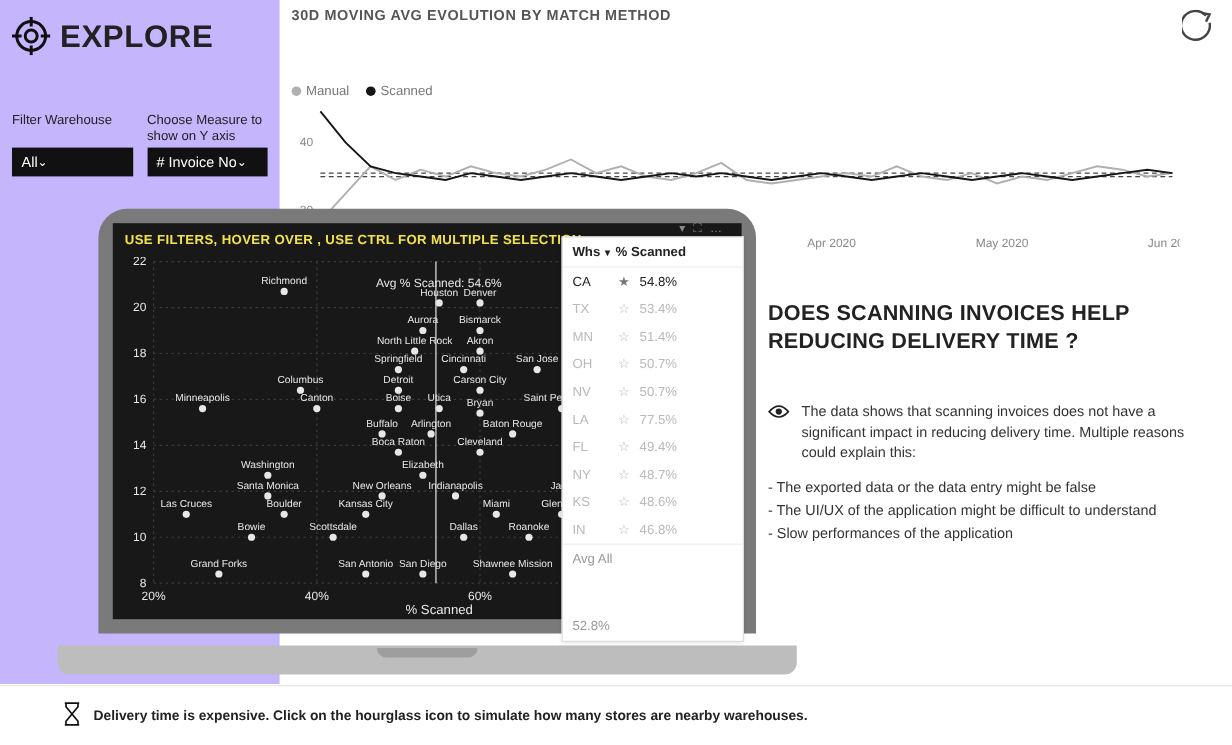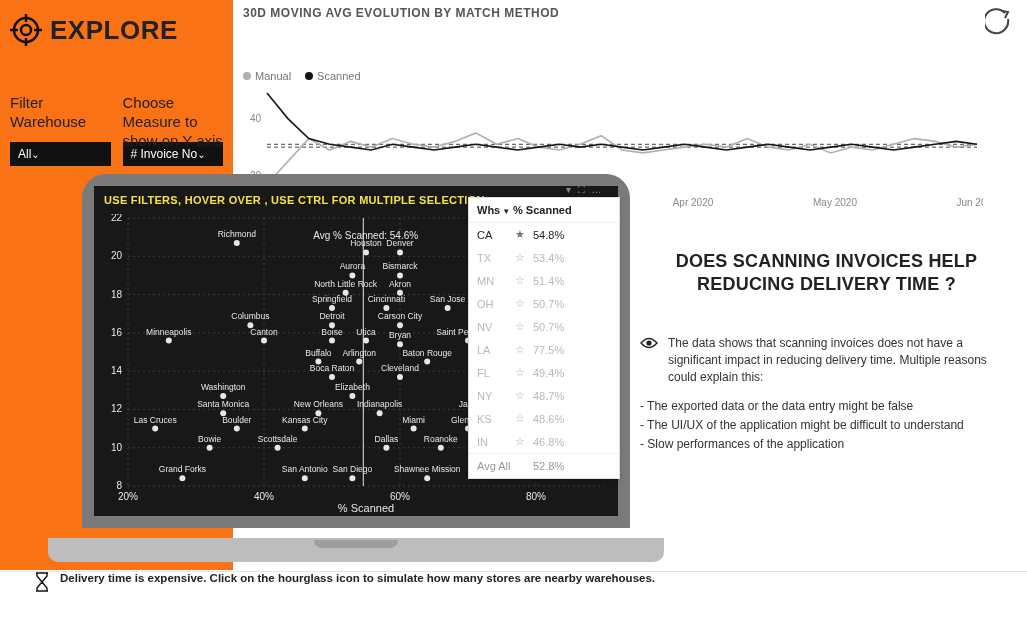--- a/index.html
+++ b/index.html
@@ -1,25 +1,25 @@
 <!DOCTYPE html>
 <html><head>
 <meta charset="utf-8">
 <style>
 * { box-sizing: border-box; margin: 0; padding: 0; }
 body { font-family: "Segoe UI", Arial, sans-serif; background: #fff; color: #222; width: 1027px; height: 621px; overflow: hidden; position: relative; }
 
-.sidebar { position: absolute; left: 0; top: 0; width: 233px; height: 570px; background: #f97316; padding: 14px 10px; }
+.sidebar { position: absolute; left: 0; top: 0; width: 233px; height: 570px; background: #c4b5fd; padding: 14px 10px; }
 .logo-row { display: flex; align-items: center; gap: 8px; margin-bottom: 48px; }
 .logo-icon svg { display: block; }
 .logo-text { font-size: 26px; font-weight: 800; letter-spacing: 0.5px; font-family: Arial, sans-serif; }
 
 .filter-row { display: flex; gap: 12px; }
 .filter-block { flex: 1; }
-.filter-label { font-size: 15px; margin-bottom: 20px; line-height: 1.25; display: block; height: 28px; }
+.filter-label { font-size: 11px; margin-bottom: 1px; line-height: 1.25; display: block; height: 28px; }
 .dropdown { background: #111; color: #fff; font-size: 12px; padding: 4px 8px; width: 100%; display: flex; align-items: center; height: 24px; cursor: pointer; }
 .chev { font-size: 10px; }
 
 .topchart { position: absolute; left: 233px; top: 0; right: 50px; height: 170px; padding: 6px 0 0 10px; }
 .topchart-title { font-size: 12px; font-weight: 700; letter-spacing: 0.5px; text-transform: uppercase; color: #555; margin-bottom: 6px; }
 .legend { display: flex; gap: 14px; font-size: 11px; color: #777; margin-bottom: 4px; }
 .legend-item { display: flex; align-items: center; gap: 4px; margin-top: 44px; }
 .dot { width: 8px; height: 8px; border-radius: 50%; display: inline-block; }
 
 .back-btn { position: absolute; top: 8px; right: 14px; cursor: pointer; }
@@ -36,31 +36,31 @@
 
 .whs-panel { position: absolute; left: 468px; top: 197px; width: 152px; background: #fff; border: 1px solid #ddd; font-size: 11px; box-shadow: 0 1px 4px rgba(0,0,0,0.15); }
 .whs-icons { position: absolute; left: 566px; top: 184px; font-size: 10px; color: #888; letter-spacing: 2px; }
 .whs-head { display: flex; padding: 6px 8px; font-weight: 600; border-bottom: 1px solid #eee; }
 .whs-head .c1 { flex: 0 0 36px; }
 .whs-row { display: flex; align-items: center; padding: 5px 8px; color: #b9b9b9; }
 .whs-row.sel { color: #222; }
 .whs-row .c1 { flex: 0 0 36px; }
 .whs-row .star { width: 14px; text-align: center; margin-right: 6px; }
 .whs-row.sel .star { color: #777; }
-.whs-foot { display: flex; padding: 6px 8px; color: #999; border-top: 1px solid #eee; }
+.whs-foot { display: flex; padding: 6px 8px; color: #999; border-top: 1px solid #eee; flex-direction: column; }
 .whs-foot .c1 { flex: 0 0 56px; }
 .arrow-down { font-size: 8px; margin-left: 2px; }
 
 .analysis { position: absolute; left: 640px; top: 250px; right: 14px; }
-.analysis h2 { font-size: 18px; font-weight: 800; line-height: 1.25; letter-spacing: 0.2px; margin-bottom: 18px; text-align: center; }
+.analysis h2 { font-size: 18px; font-weight: 800; line-height: 1.25; letter-spacing: 0.2px; margin-bottom: 18px; }
 .eye-row { display: flex; gap: 10px; font-size: 12px; color: #333; line-height: 1.4; margin-bottom: 12px; margin-top: 40px; }
 .eye-row .icon { flex: 0 0 18px; padding-top: 1px; }
 .bullets { font-size: 12px; color: #333; line-height: 1.55; }
 
-.footer { position: absolute; left: 0; right: 0; bottom: 0; height: 50px; border-top: 1px solid #e5e5e5; display: flex; align-items: flex-start; padding: 0 20px 0 34px; font-size: 11.5px; font-weight: 600; gap: 10px; background: #fff; }
+.footer { position: absolute; left: 0; right: 0; bottom: 0; height: 50px; border-top: 1px solid #e5e5e5; display: flex; align-items: center; padding: 0 20px 0 52px; font-size: 11.5px; font-weight: 600; gap: 10px; background: #fff; }
 .footer .icon { cursor: pointer; }
 
 svg text { font-family: Arial, sans-serif; }
 </style>
 </head>
 <body>
 
 <div class="sidebar">
   <div class="logo-row">
     <span class="logo-icon">

